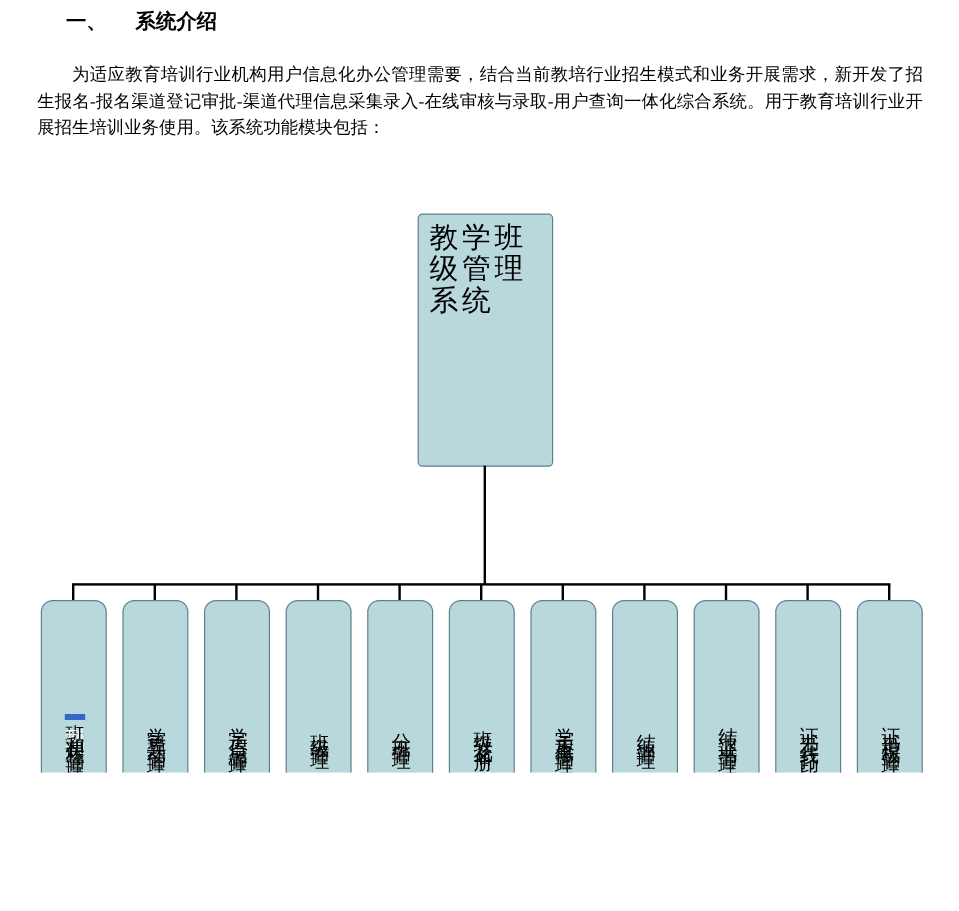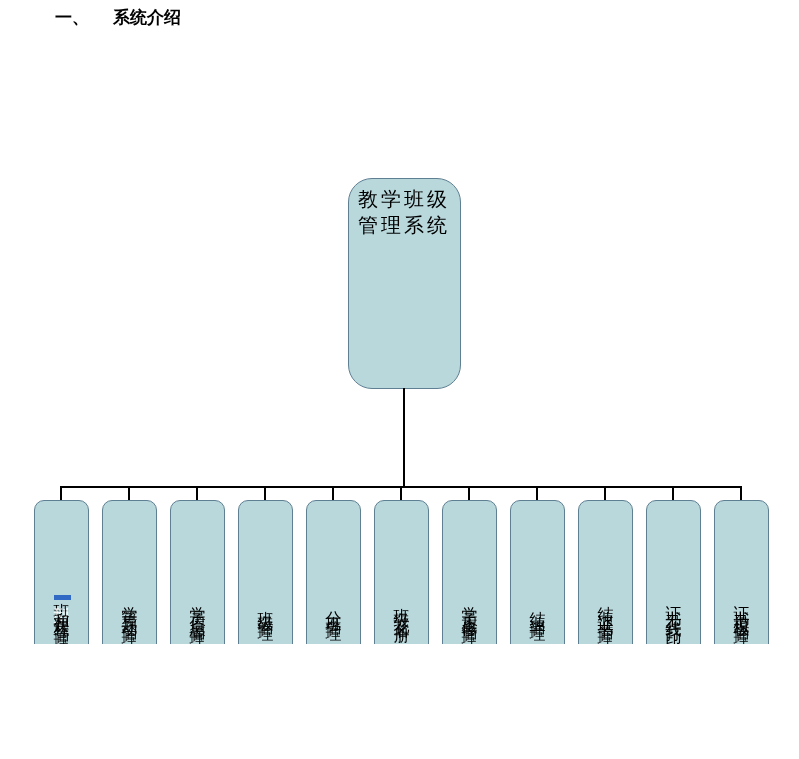--- a/index.html
+++ b/index.html
@@ -25,23 +25,23 @@
     text-indent:2em;text-align:justify;color:#000;
   }
   
   .node{
     background:#b9d8dc;
     border:1px solid #5f7f93;
     box-sizing:border-box;
   }
   .root-box{
     position:absolute;left:348px;top:178px;width:113px;height:211px;
-    border-radius:24px;
+    border-radius:4px;
     padding:7px 4px 0 9px;
-    font-size:20px;letter-spacing:3px;line-height:26px;
+    font-size:24px;letter-spacing:3px;line-height:26px;
   }
   .line{position:absolute;background:#000;}
   .vline-root{left:403px;top:388px;width:2px;height:99px;}
   .hline{left:60px;top:486px;width:682px;height:2px;}
   .stub{position:absolute;top:487px;width:2px;height:14px;background:#000;}
   .child-box{
     position:absolute;top:500px;width:55px;height:215px;
     border-radius:10px;
     display:flex;align-items:center;justify-content:center;
   }
@@ -59,20 +59,21 @@
 </style>
 </head>
 <body>
 
 <div class="page">
 
   <h1 class="heading">
     <span>一、</span><span class="heading-title">系统介绍</span>
   </h1>
 
+  <p class="body-text">为适应教育培训行业机构用户信息化办公管理需要，结合当前教培行业招生模式和业务开展需求，新开发了招生报名-报名渠道登记审批-渠道代理信息采集录入-在线审核与录取-用户查询一体化综合系统。用于教育培训行业开展招生培训业务使用。该系统功能模块包括：</p>
 
   <div>
 
     <div class="node root-box">
       <span>教学班级管理系统</span>
     </div>
 
     <div class="line vline-root"></div>
     <div class="line hline"></div>
 

